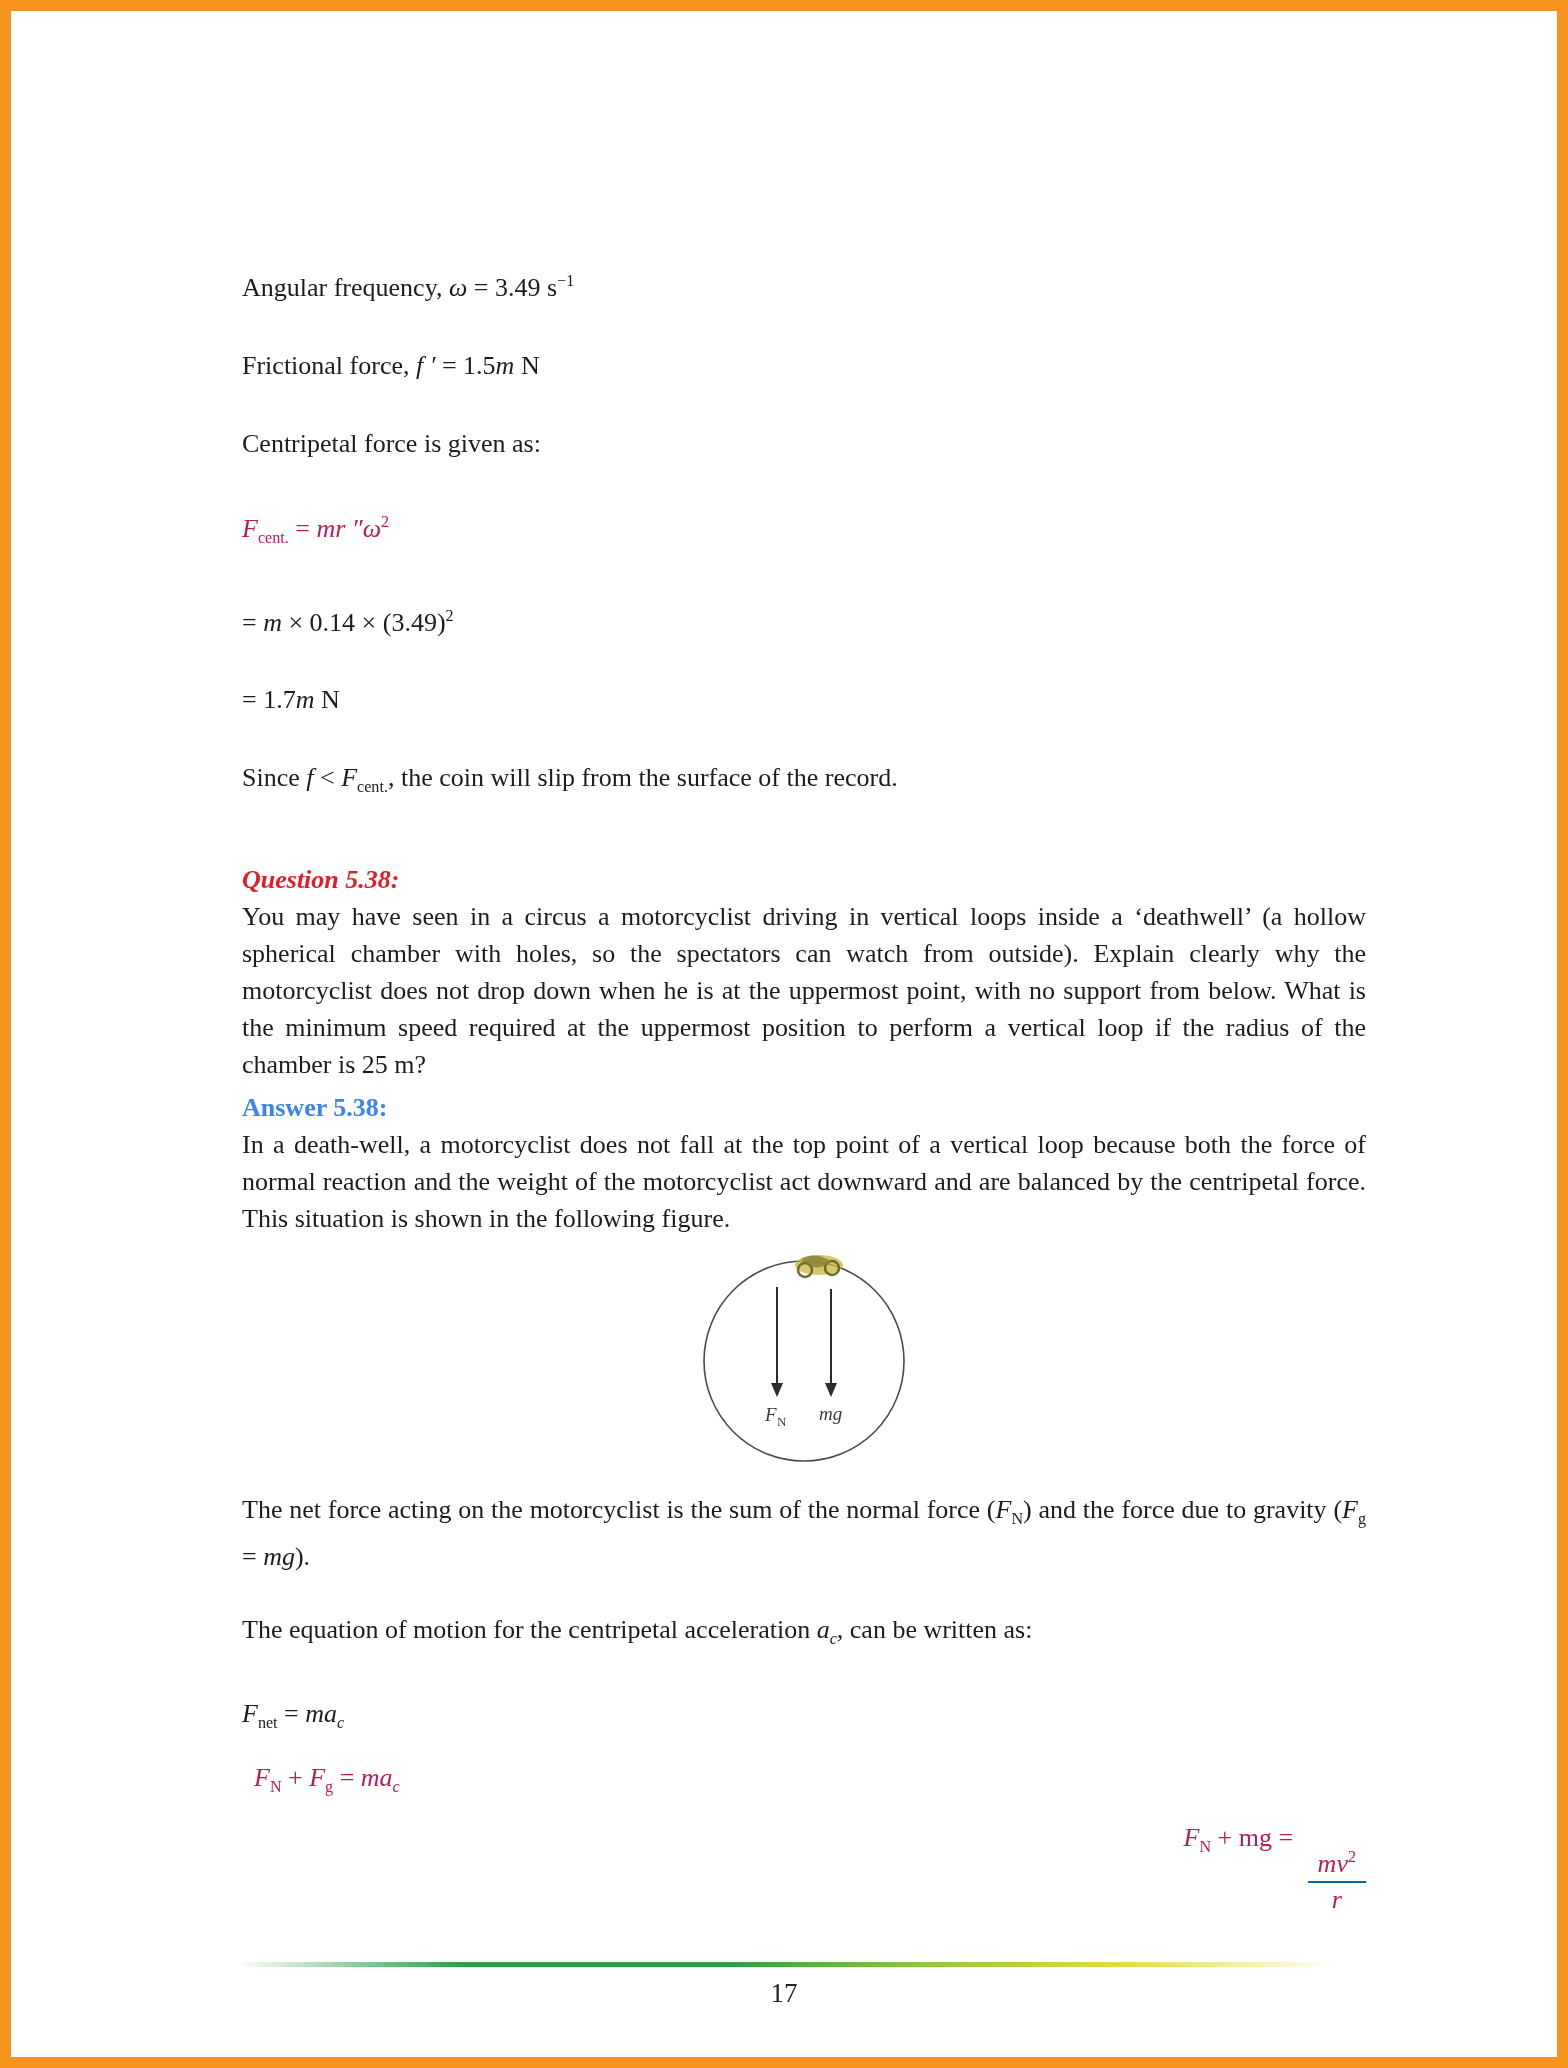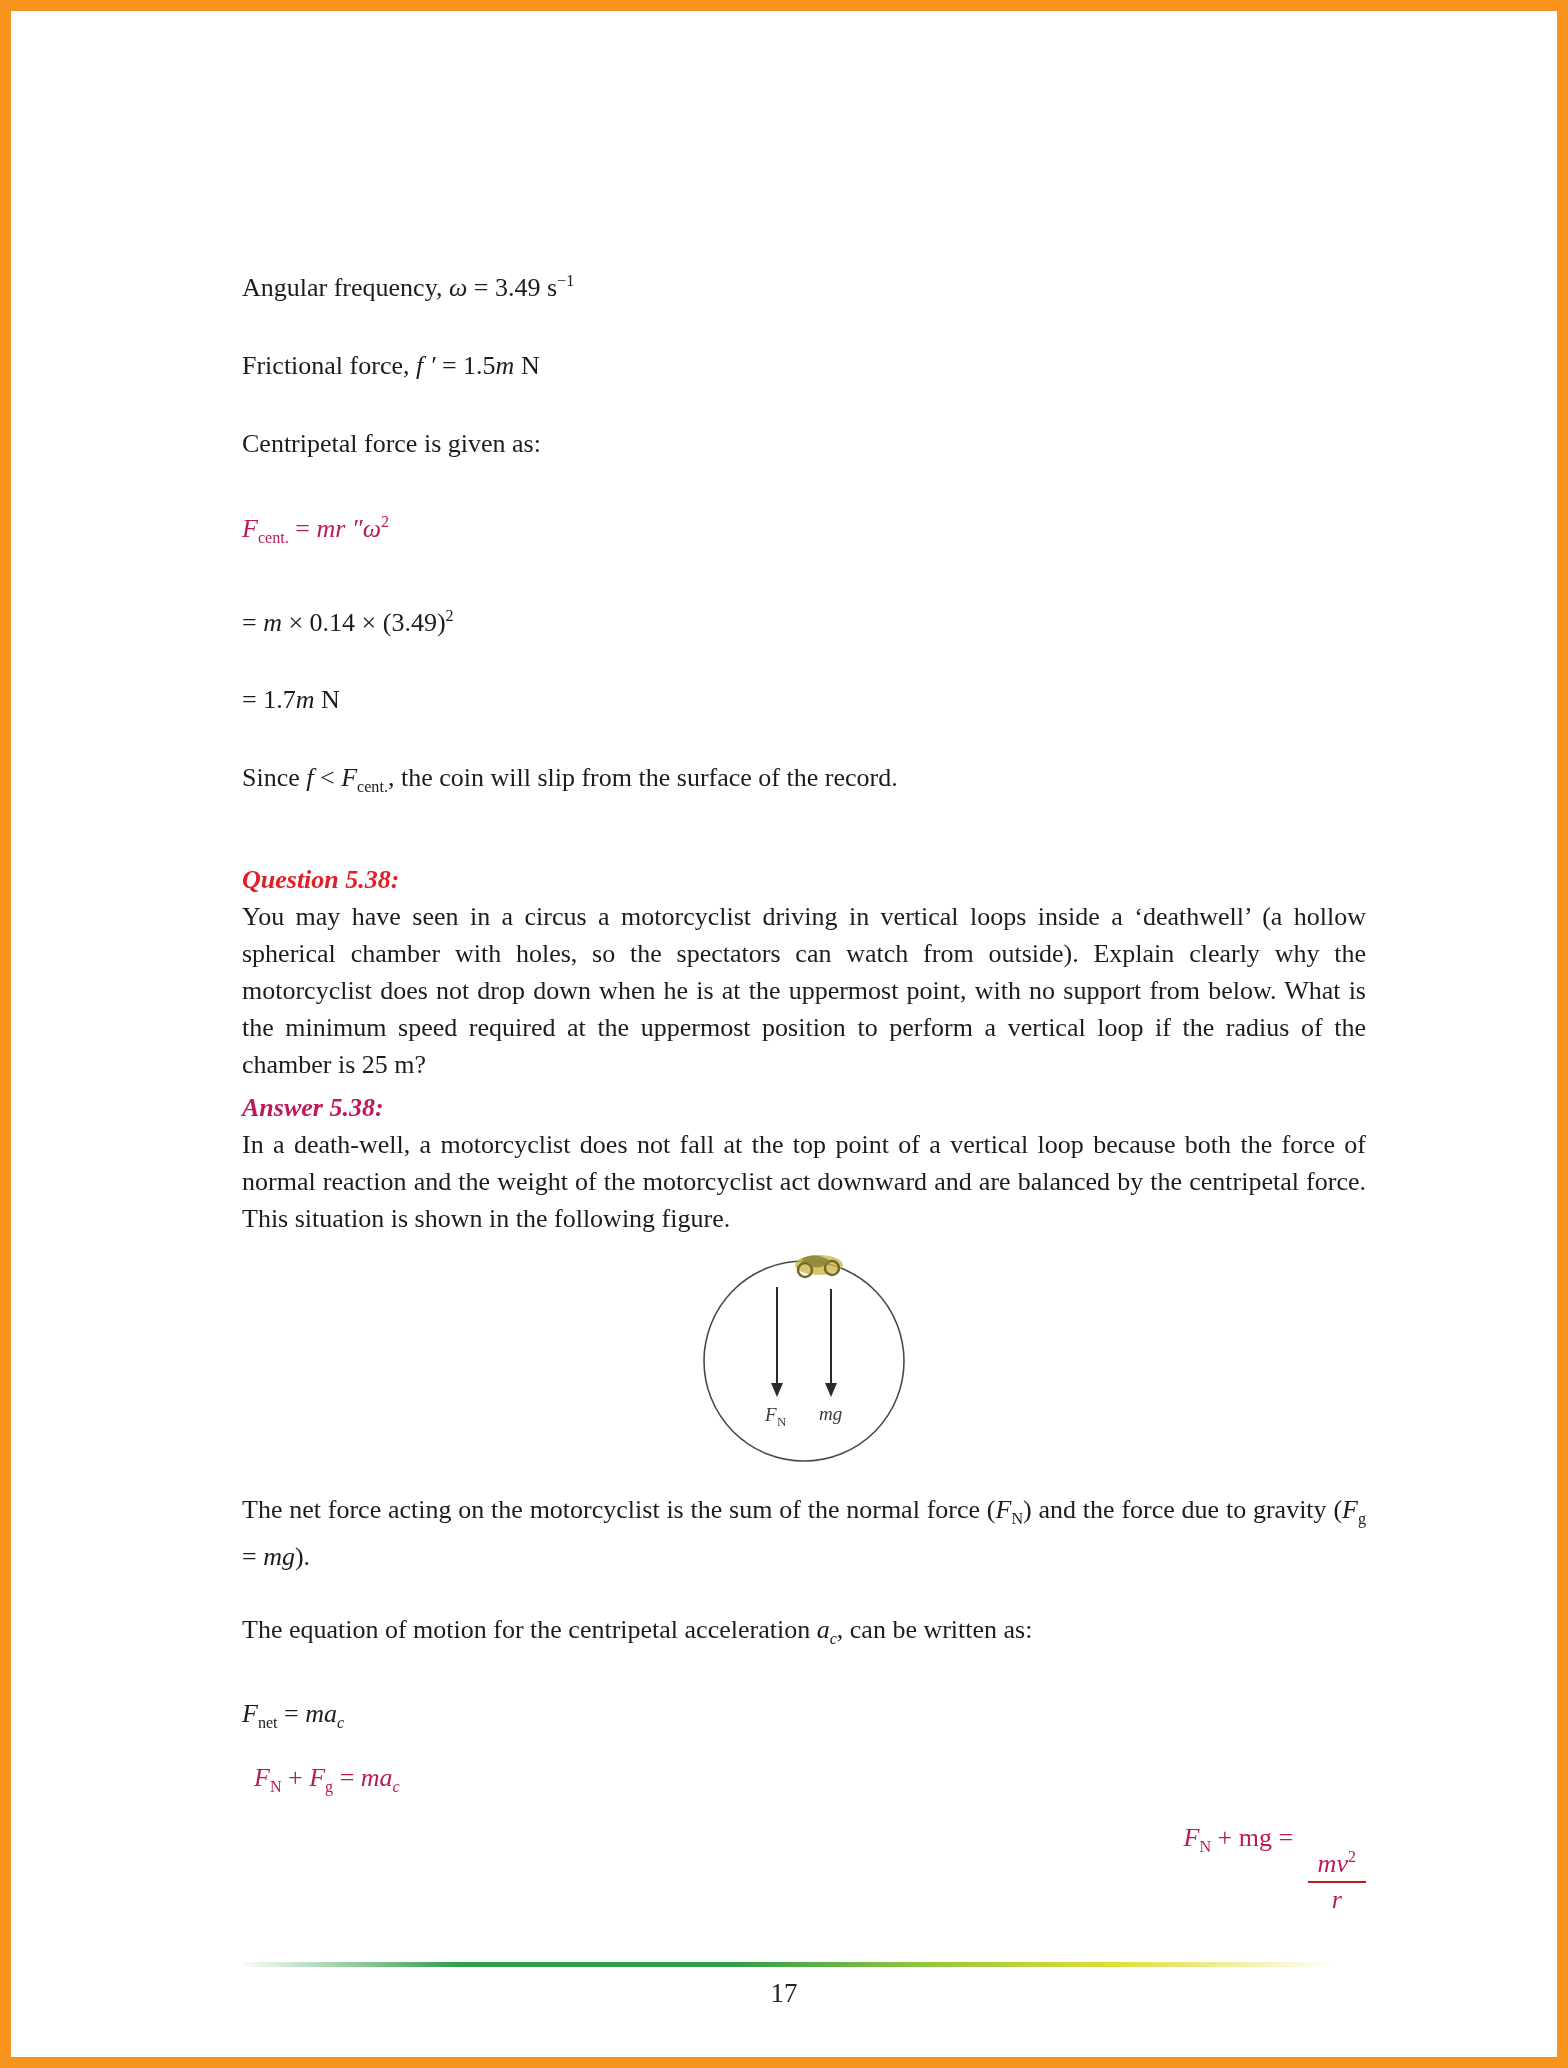--- a/index.html
+++ b/index.html
@@ -13,32 +13,32 @@
     border:11px solid #f7941d;
   }
   .content {
     position:absolute; left:242px; right:202px; top:0;
     font-size:26px; line-height:37px;
   }
   p { margin:0; }
   .mt-first { margin-top:262px; }
   .mt-line  { margin-top:41px; }
   .heading-q { color:#e31e26; font-weight:bold; margin-top:56px;font-style:italic; }
-  .heading-a { color:#be185d; font-weight:bold; margin-top:6px;font-style:italic; }
+  .heading-a { color:#3b82f6; font-weight:bold; margin-top:6px; }
   .para { text-align:justify; }
   sub { font-size:0.62em; }
   sup { font-size:0.62em; }
   .img-eq { color:#be185d; }
   .indent { padding-left:12px; }
   .figure-wrap { width:270px; margin:6px auto 2px auto; }
   .frac {
     display:inline-flex; flex-direction:column; align-items:center;
     vertical-align:-26px; line-height:1.15; margin-left:8px;
   }
-  .frac .num { padding:0 10px 2px 10px; border-bottom:2px solid #b91c1c; }
+  .frac .num { padding:0 10px 2px 10px; border-bottom:2px solid #0369a1; }
   .frac .den { padding-top:2px; }
   .rule {
     position:absolute; left:242px; right:235px; top:1962px; height:5px;
     background:linear-gradient(to right,
       rgba(160,210,120,0.05), #2f9e48 20%, #2f9e48 45%,
       #8fc63f 62%, #e0dd3a 80%, rgba(250,250,190,0.1));
     border-radius:3px;
   }
   .pagenum {
     position:absolute; top:1978px; left:0; right:0;

